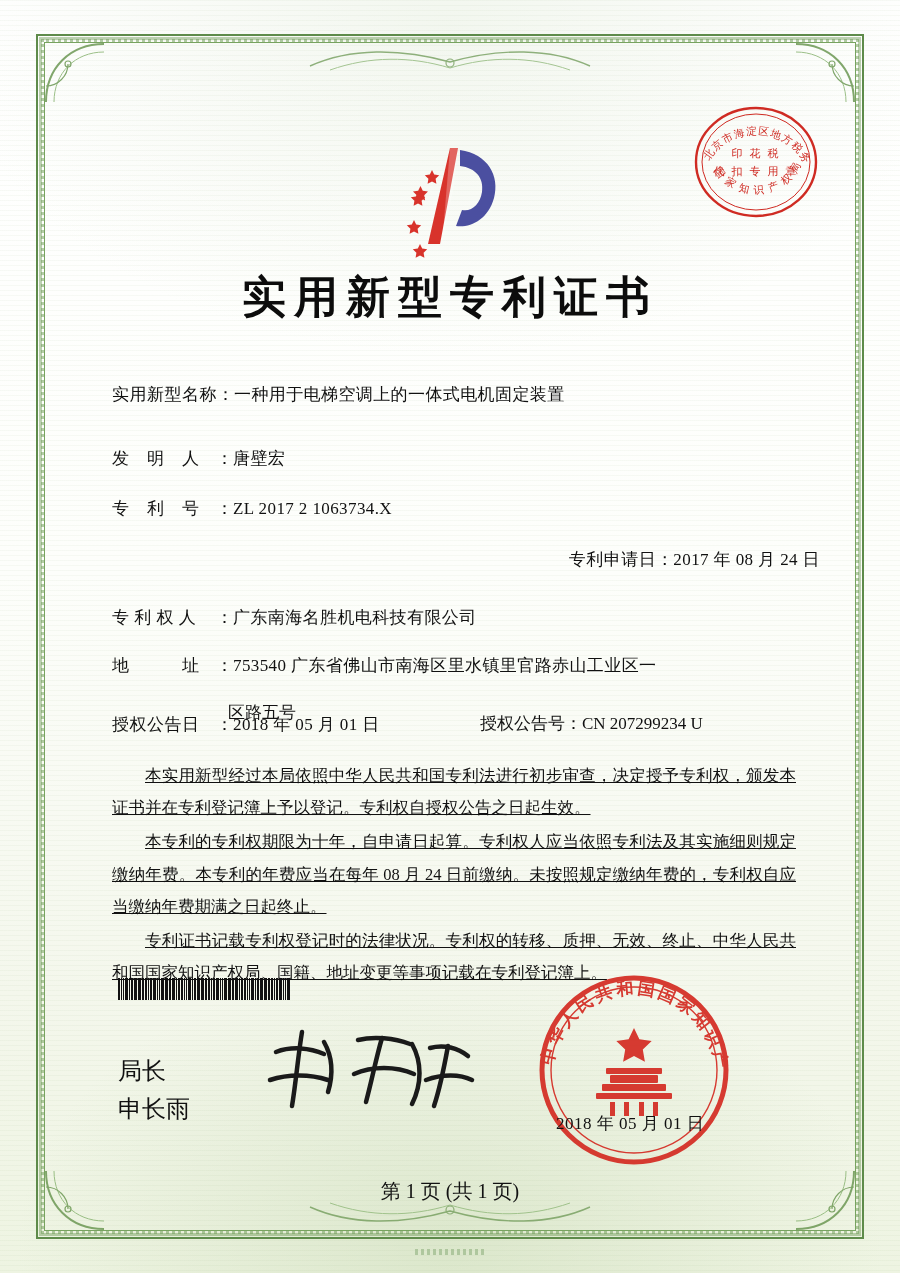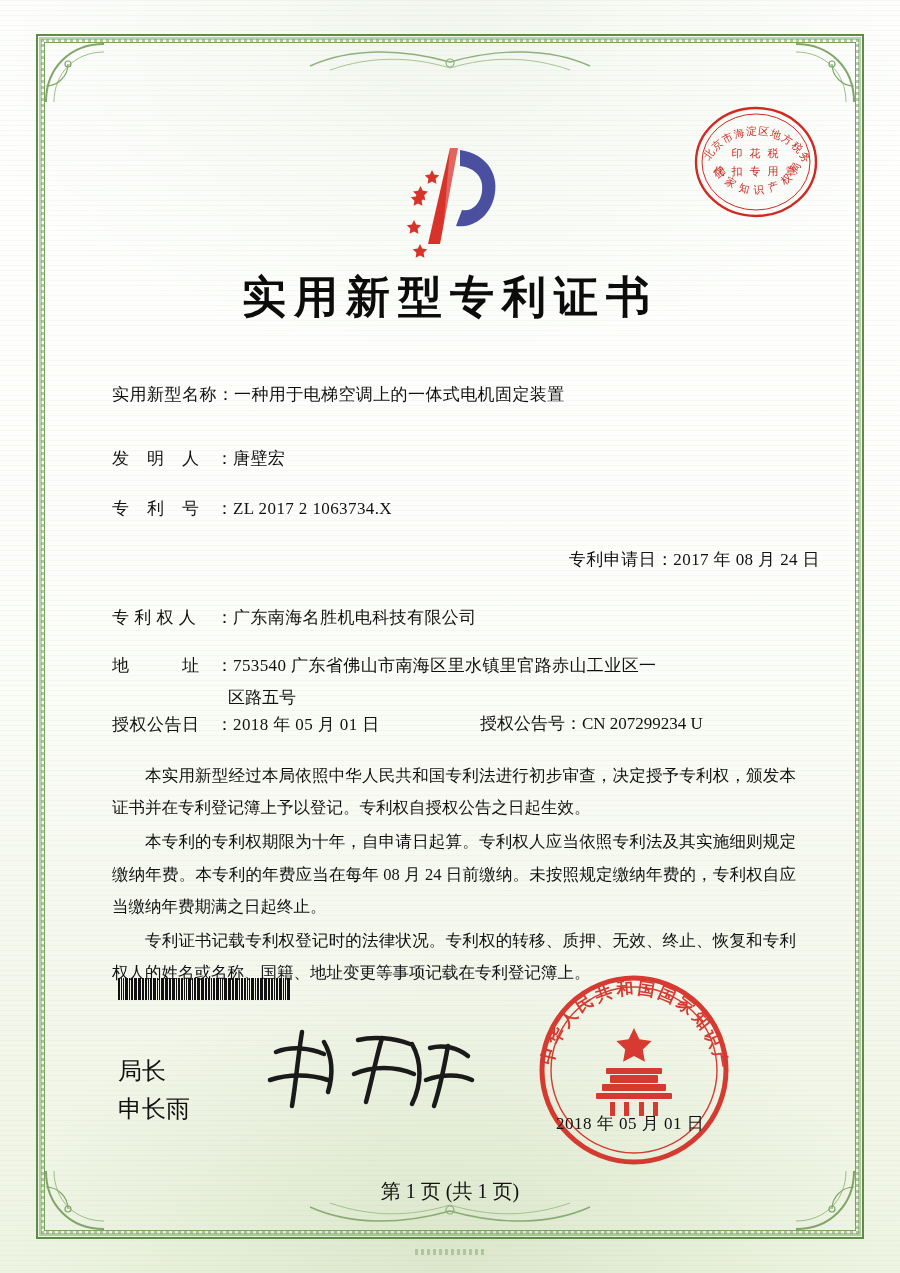--- a/index.html
+++ b/index.html
@@ -168,21 +168,21 @@
   }
   #row-name   { top: 382px; }
   #row-inventor { top: 446px; }
   #row-patentno { top: 496px; }
   #row-appdate { top: 547px; text-align: right; }
   #row-owner  { top: 605px; }
   #row-address { top: 653px; }
   #row-address .addr-line2 {
     display: block;
     margin-left: 116px;
-    margin-top: 6px;
+    margin-top: 21px;
   }
   #row-grant  { top: 712px; }
   #grant-no {
     position: absolute;
     left: 480px;
     top: 712px;
     font-size: 17px;
     color: #111;
   }
 
@@ -192,20 +192,21 @@
     right: 88px;
     top: 760px;
     font-size: 16.5px;
     line-height: 1.95;
     color: #111;
     text-align: justify;
   }
   #paragraphs p {
     margin: 0 16px 2px 0;
     text-indent: 2em;
+    text-decoration: underline;
   }
 
   
   #barcode {
     position: absolute;
     left: 118px;
     top: 978px;
     width: 230px;
     height: 22px;
   }
@@ -384,21 +385,21 @@
       <span class="field-label">授权公告日</span>：<span class="field-value">2018 年 05 月 01 日</span>
     </div>
 
     <div id="grant-no">
       <span>授权公告号</span>：<span>CN 207299234 U</span>
     </div>
 
     <div id="paragraphs">
       <p>本实用新型经过本局依照中华人民共和国专利法进行初步审查，决定授予专利权，颁发本证书并在专利登记簿上予以登记。专利权自授权公告之日起生效。</p>
       <p>本专利的专利权期限为十年，自申请日起算。专利权人应当依照专利法及其实施细则规定缴纳年费。本专利的年费应当在每年 08 月 24 日前缴纳。未按照规定缴纳年费的，专利权自应当缴纳年费期满之日起终止。</p>
-      <p>专利证书记载专利权登记时的法律状况。专利权的转移、质押、无效、终止、恢复和专利权人的姓名或名称、国籍、地址变更等事项记载在专利登记簿上。</p>
+      <p>专利证书记载专利权登记时的法律状况。专利权的转移、质押、无效、终止、中华人民共和国国家知识产权局、国籍、地址变更等事项记载在专利登记簿上。</p>
     </div>
 
     <div id="barcode"><span style="width:2px"></span><span style="width:1px"></span><span style="width:1px"></span><span style="width:3px"></span><span style="width:1px"></span><span style="width:2px"></span><span style="width:3px"></span><span style="width:3px"></span><span style="width:2px"></span><span style="width:2px"></span><span style="width:1px"></span><span style="width:2px"></span><span style="width:3px"></span><span style="width:1px"></span><span style="width:1px"></span><span style="width:3px"></span><span style="width:3px"></span><span style="width:2px"></span><span style="width:3px"></span><span style="width:1px"></span><span style="width:2px"></span><span style="width:2px"></span><span style="width:1px"></span><span style="width:1px"></span><span style="width:3px"></span><span style="width:1px"></span><span style="width:2px"></span><span style="width:3px"></span><span style="width:3px"></span><span style="width:2px"></span><span style="width:2px"></span><span style="width:1px"></span><span style="width:2px"></span><span style="width:3px"></span><span style="width:1px"></span><span style="width:1px"></span><span style="width:3px"></span><span style="width:3px"></span><span style="width:2px"></span><span style="width:3px"></span><span style="width:1px"></span><span style="width:2px"></span><span style="width:2px"></span><span style="width:1px"></span><span style="width:1px"></span><span style="width:3px"></span><span style="width:1px"></span><span style="width:2px"></span><span style="width:3px"></span><span style="width:3px"></span><span style="width:2px"></span><span style="width:2px"></span><span style="width:1px"></span><span style="width:2px"></span><span style="width:3px"></span><span style="width:1px"></span><span style="width:1px"></span><span style="width:3px"></span></div>
 
     <div id="director-block">
       <div>局长</div>
       <div>申长雨</div>
     </div>
 
     <svg id="signature" viewBox="0 0 220 92">

